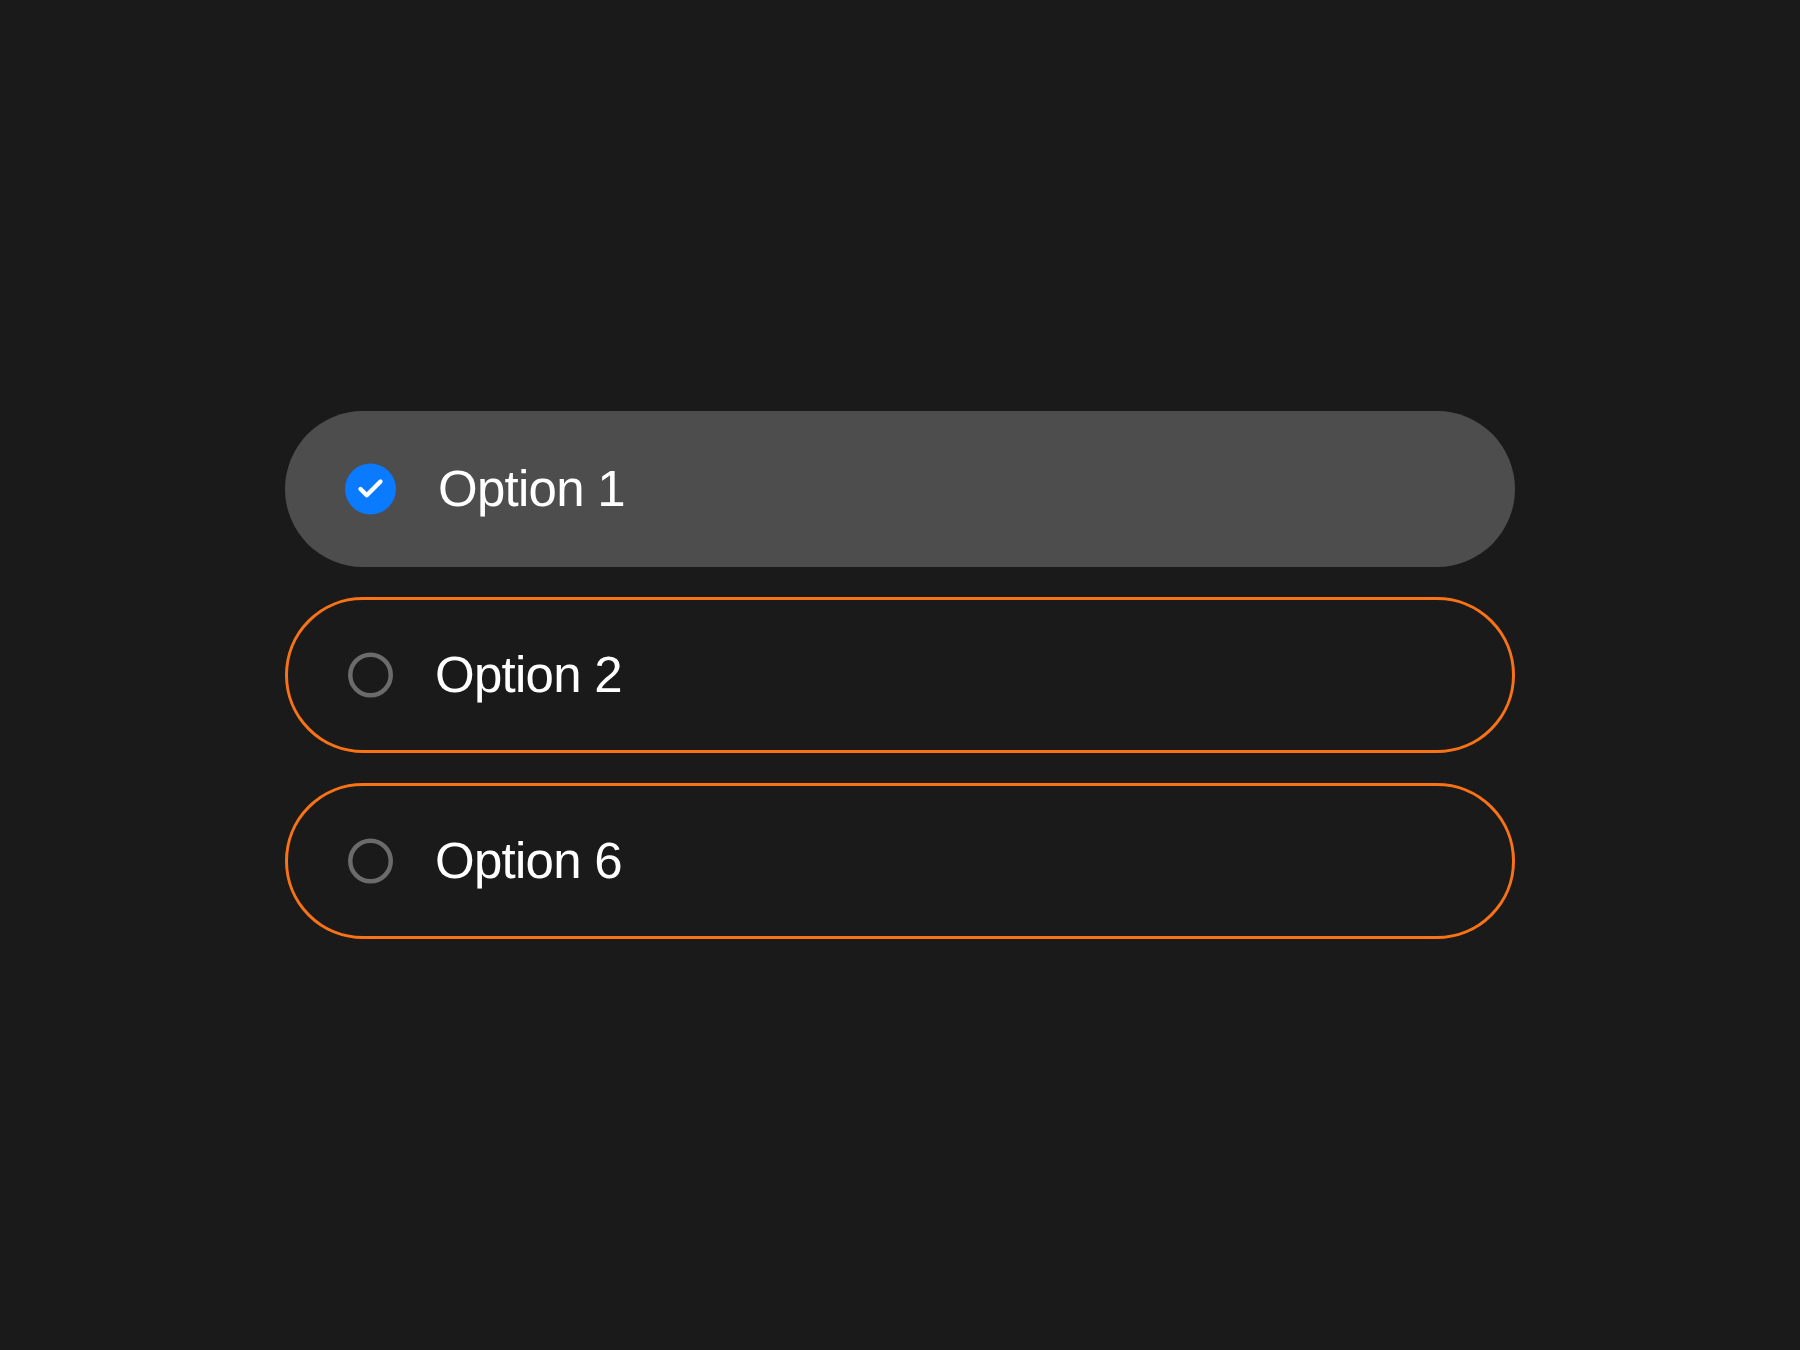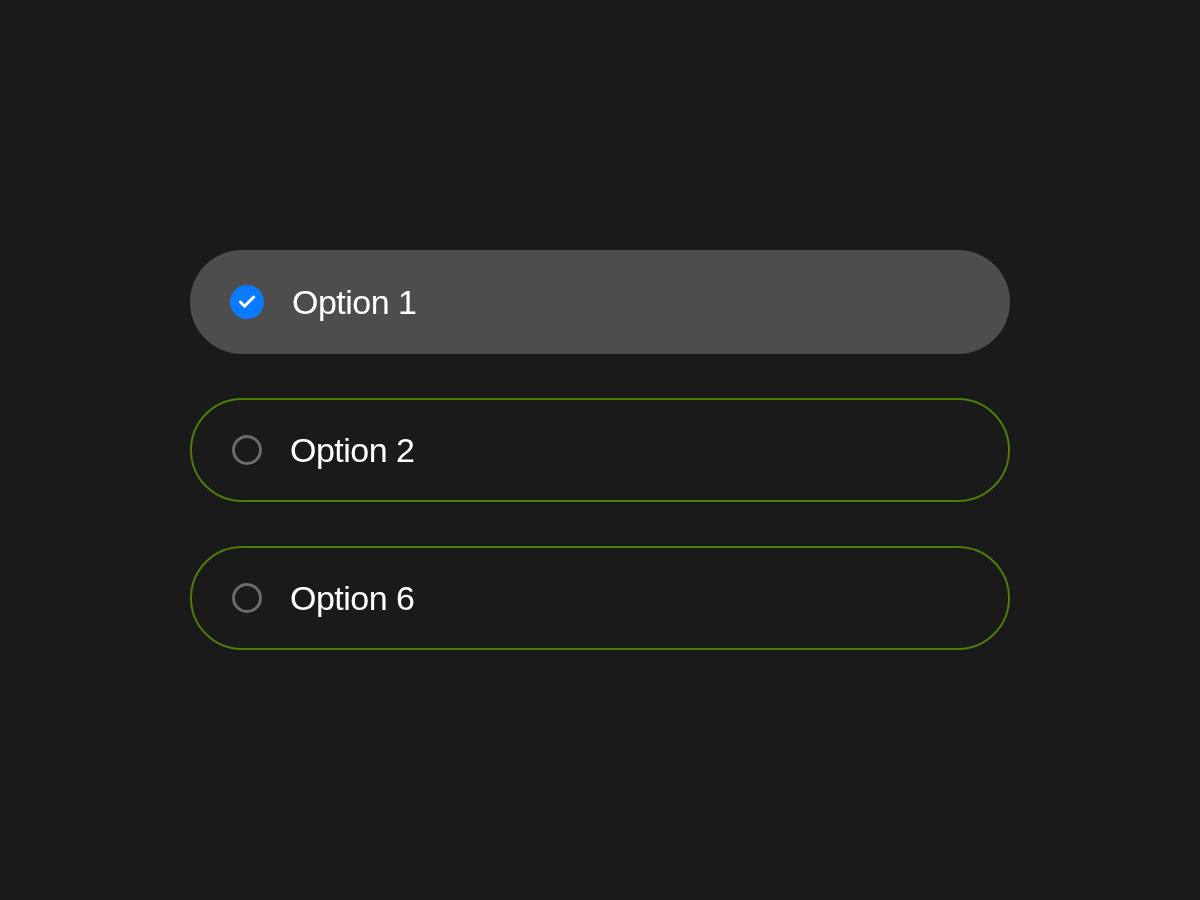--- a/index.html
+++ b/index.html
@@ -13,36 +13,36 @@
       background-color: #1a1a1a;
       display: flex;
       align-items: center;
       justify-content: center;
       font-family: -apple-system, BlinkMacSystemFont, "Segoe UI", Helvetica, Arial, sans-serif;
     }
     .option-list {
       width: 820px;
       display: flex;
       flex-direction: column;
-      gap: 44px;
+      gap: 20px;
     }
     .option-item {
       display: flex;
       align-items: center;
       height: 104px;
       border-radius: 52px;
       padding: 0 40px;
       cursor: pointer;
     }
     .option-item.selected {
       background-color: #4d4d4d;
     }
     .option-item.unselected {
       background-color: transparent;
-      border: 2px solid #4d7c0f;
+      border: 2px solid #f97316;
     }
     .indicator {
       width: 34px;
       height: 34px;
       flex-shrink: 0;
       margin-right: 28px;
       display: flex;
       align-items: center;
       justify-content: center;
     }

